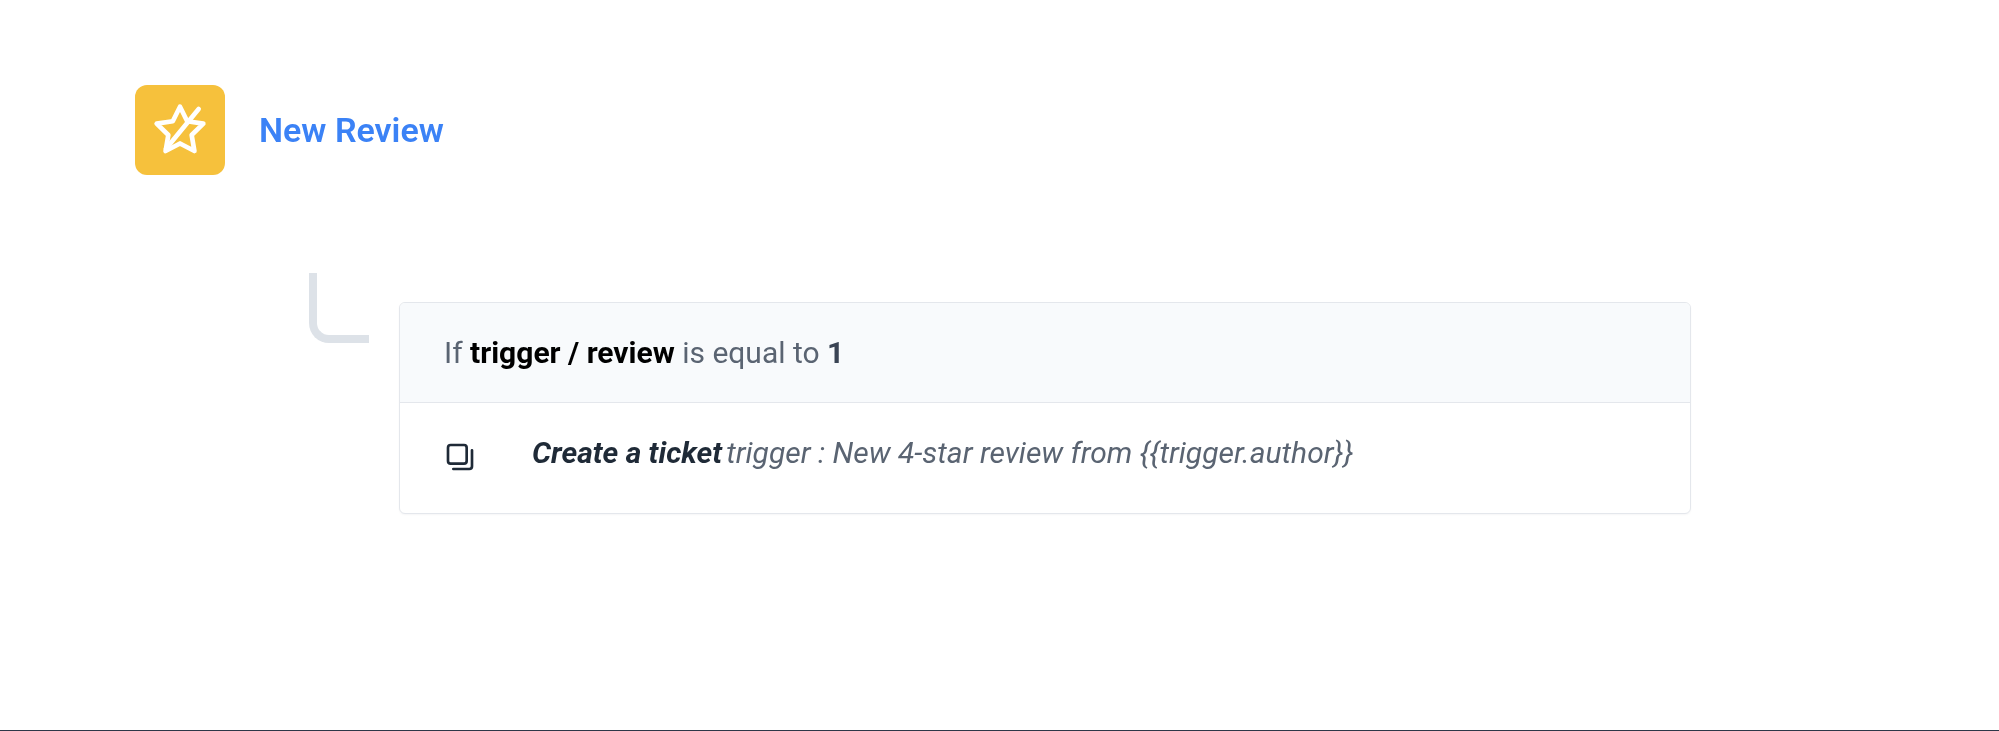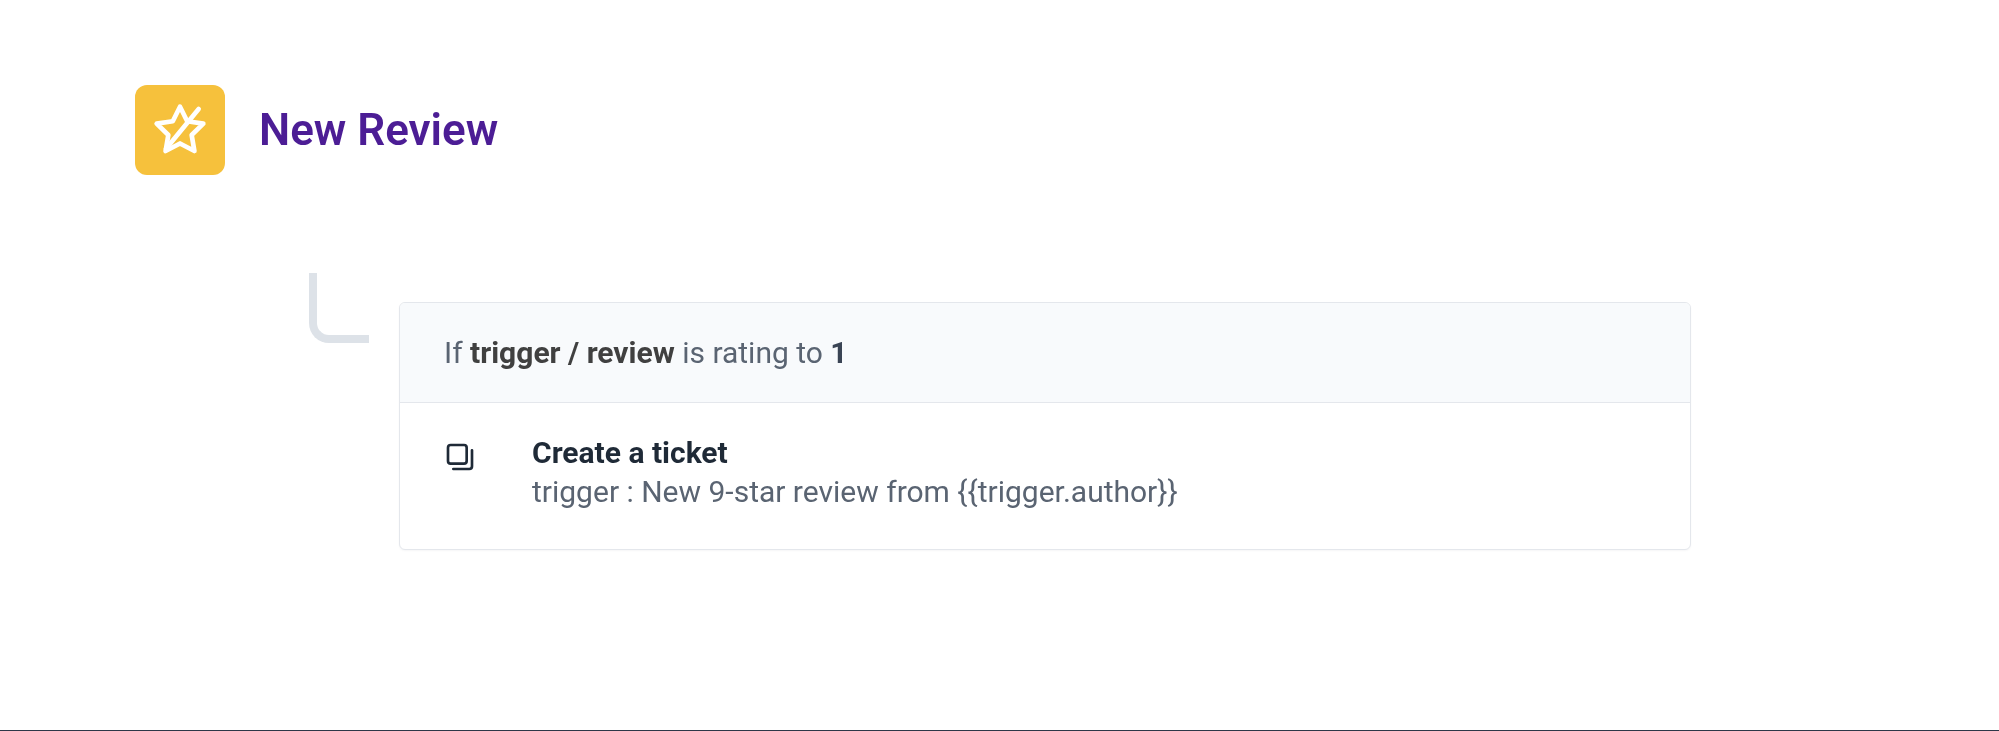--- a/index.html
+++ b/index.html
@@ -30,23 +30,23 @@
       border-radius: 12px;
       display: flex;
       align-items: center;
       justify-content: center;
     }
     .trigger-icon-box svg {
       width: 56px;
       height: 56px;
     }
     .trigger-title {
-      font-size: 44px;
+      font-size: 34px;
       font-weight: 600;
-      color: #4c1d95;
+      color: #3b82f6;
     }
     .connector {
       position: absolute;
       top: 188px;
       left: 174px;
       width: 60px;
       height: 70px;
       border-left: 8px solid #dde2e8;
       border-bottom: 8px solid #dde2e8;
       border-bottom-left-radius: 20px;
@@ -62,38 +62,39 @@
       background: #ffffff;
       box-shadow: 0 1px 2px rgba(16,24,40,0.04);
     }
     .card-header {
       background: #f8fafc;
       padding: 32px 44px;
       border-bottom: 1px solid #e4e7ec;
       font-size: 30px;
       color: #5a6472;
     }
-    .card-header .bold { font-weight: 700; color: #404040; }
+    .card-header .bold { font-weight: 700; color: #000000; }
     .card-header .value-num { font-weight: 700; color: #3a4454; }
     .card-body {
       padding: 32px 44px 40px 44px;
       display: flex;
       align-items: flex-start;
       gap: 56px;
     }
     .body-icon {
       width: 32px;
       height: 32px;
       margin-top: 6px;
       flex-shrink: 0;
     }
     .body-text {
       display: flex;
-      flex-direction: column;
+      flex-direction: row;
       gap: 4px;
+      font-style: italic;
     }
     .action-title {
       font-size: 30px;
       font-weight: 700;
       color: #1f2a37;
     }
     .action-sub {
       font-size: 30px;
       color: #5a6472;
     }
@@ -114,31 +115,31 @@
   </div>
 
   <div class="connector"></div>
 
   <div class="card">
     <div class="card-header">
       <span>If</span>
       <span class="bold">trigger</span>
       <span class="bold">/</span>
       <span class="bold">review</span>
-      <span>is rating to</span>
+      <span>is equal to</span>
       <span class="value-num">1</span>
     </div>
     <div class="card-body">
       <svg class="body-icon" viewBox="0 0 24 24" fill="none" stroke="#1f2a37" stroke-width="2" stroke-linecap="round" stroke-linejoin="round">
         <rect x="3" y="3" width="14" height="14" rx="2"></rect>
         <path d="M7 21h12a2 2 0 0 0 2-2V7"></path>
       </svg>
       <div class="body-text">
         <div class="action-title">Create a ticket</div>
         <div class="action-sub">
           <span>trigger :</span>
-          <span>New 9-star review from {{trigger.author}}</span>
+          <span>New 4-star review from {{trigger.author}}</span>
         </div>
       </div>
     </div>
   </div>
 
 </div>
 
 </body></html>

